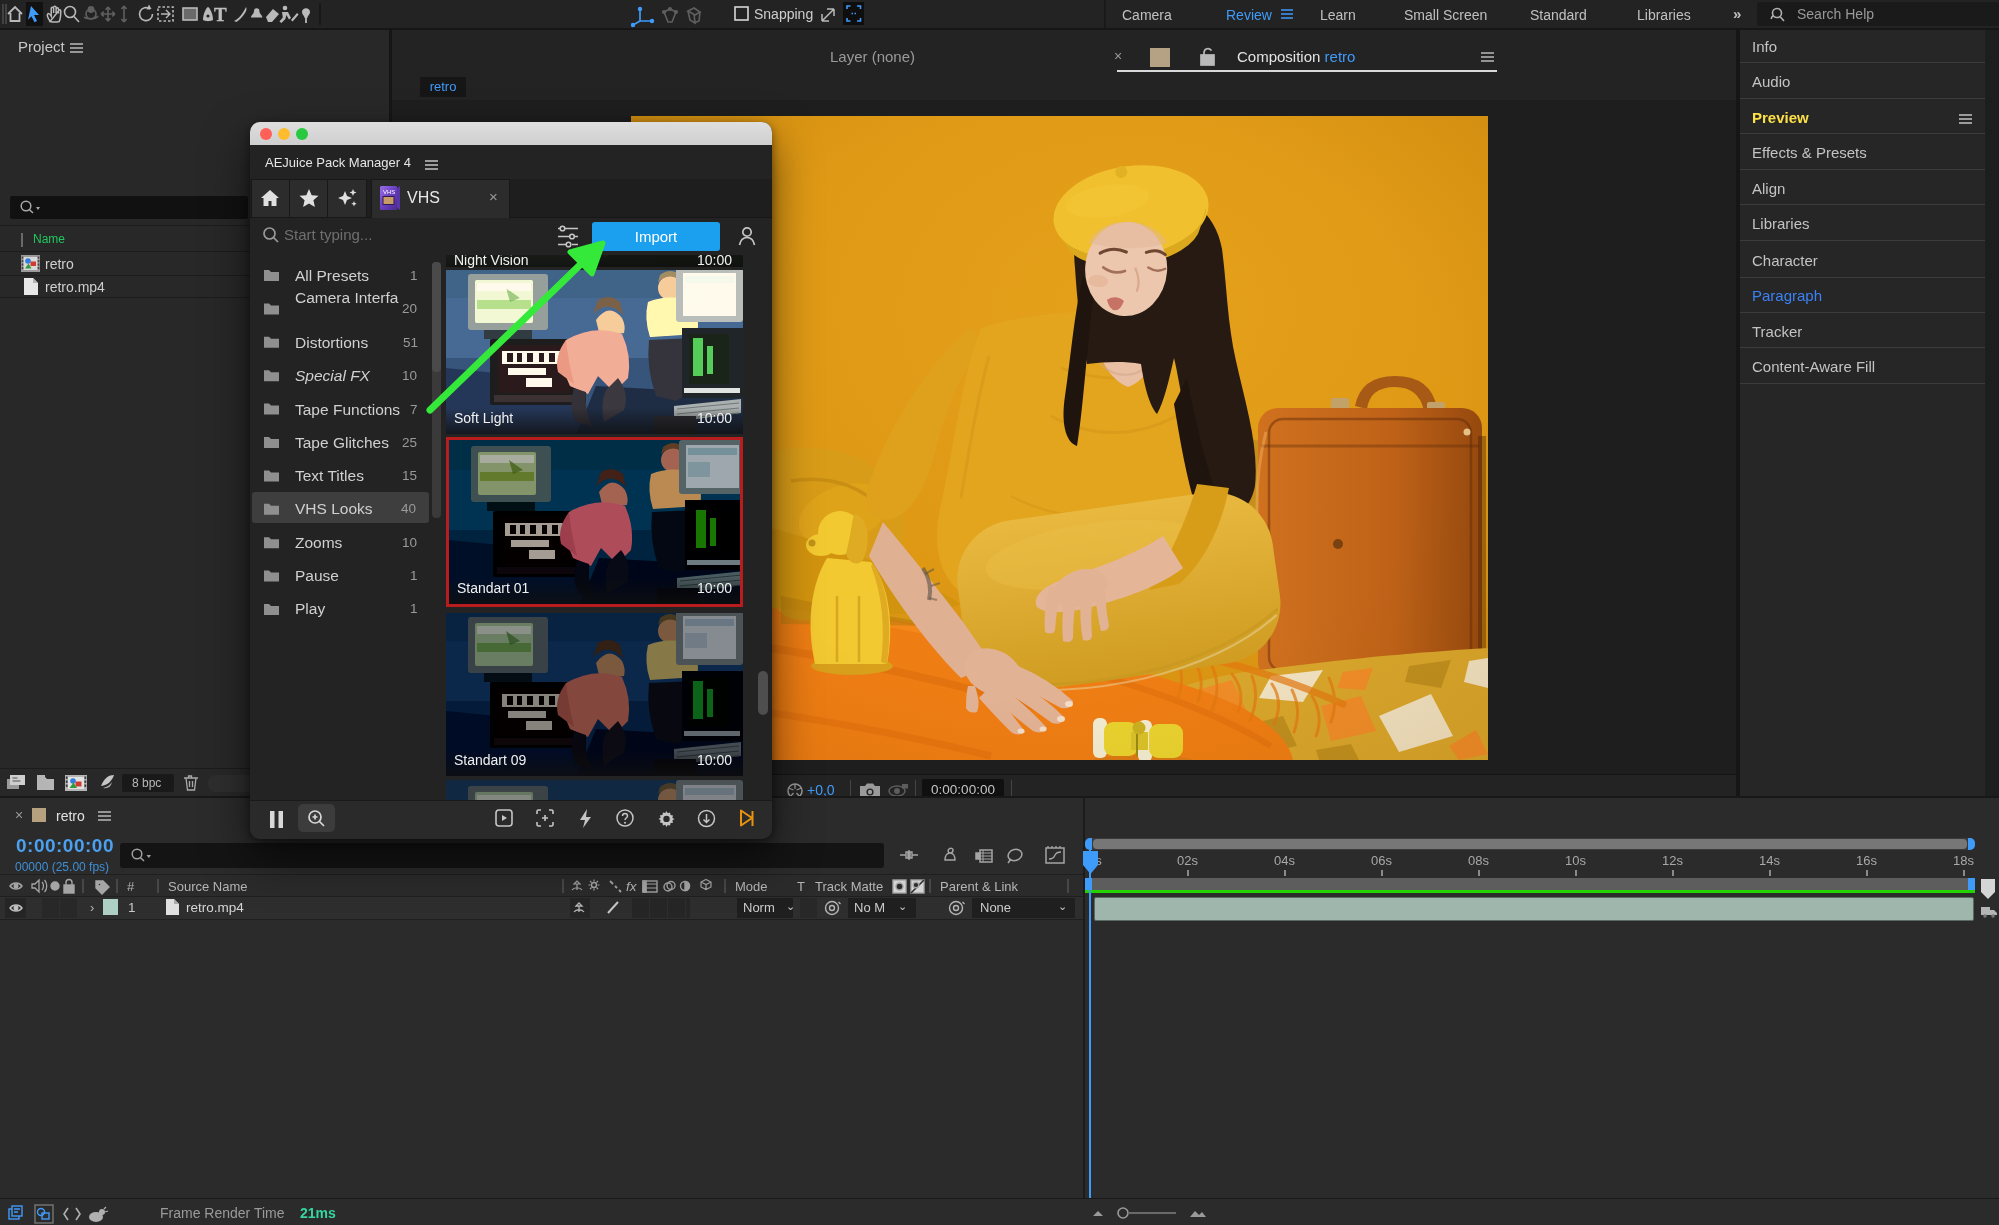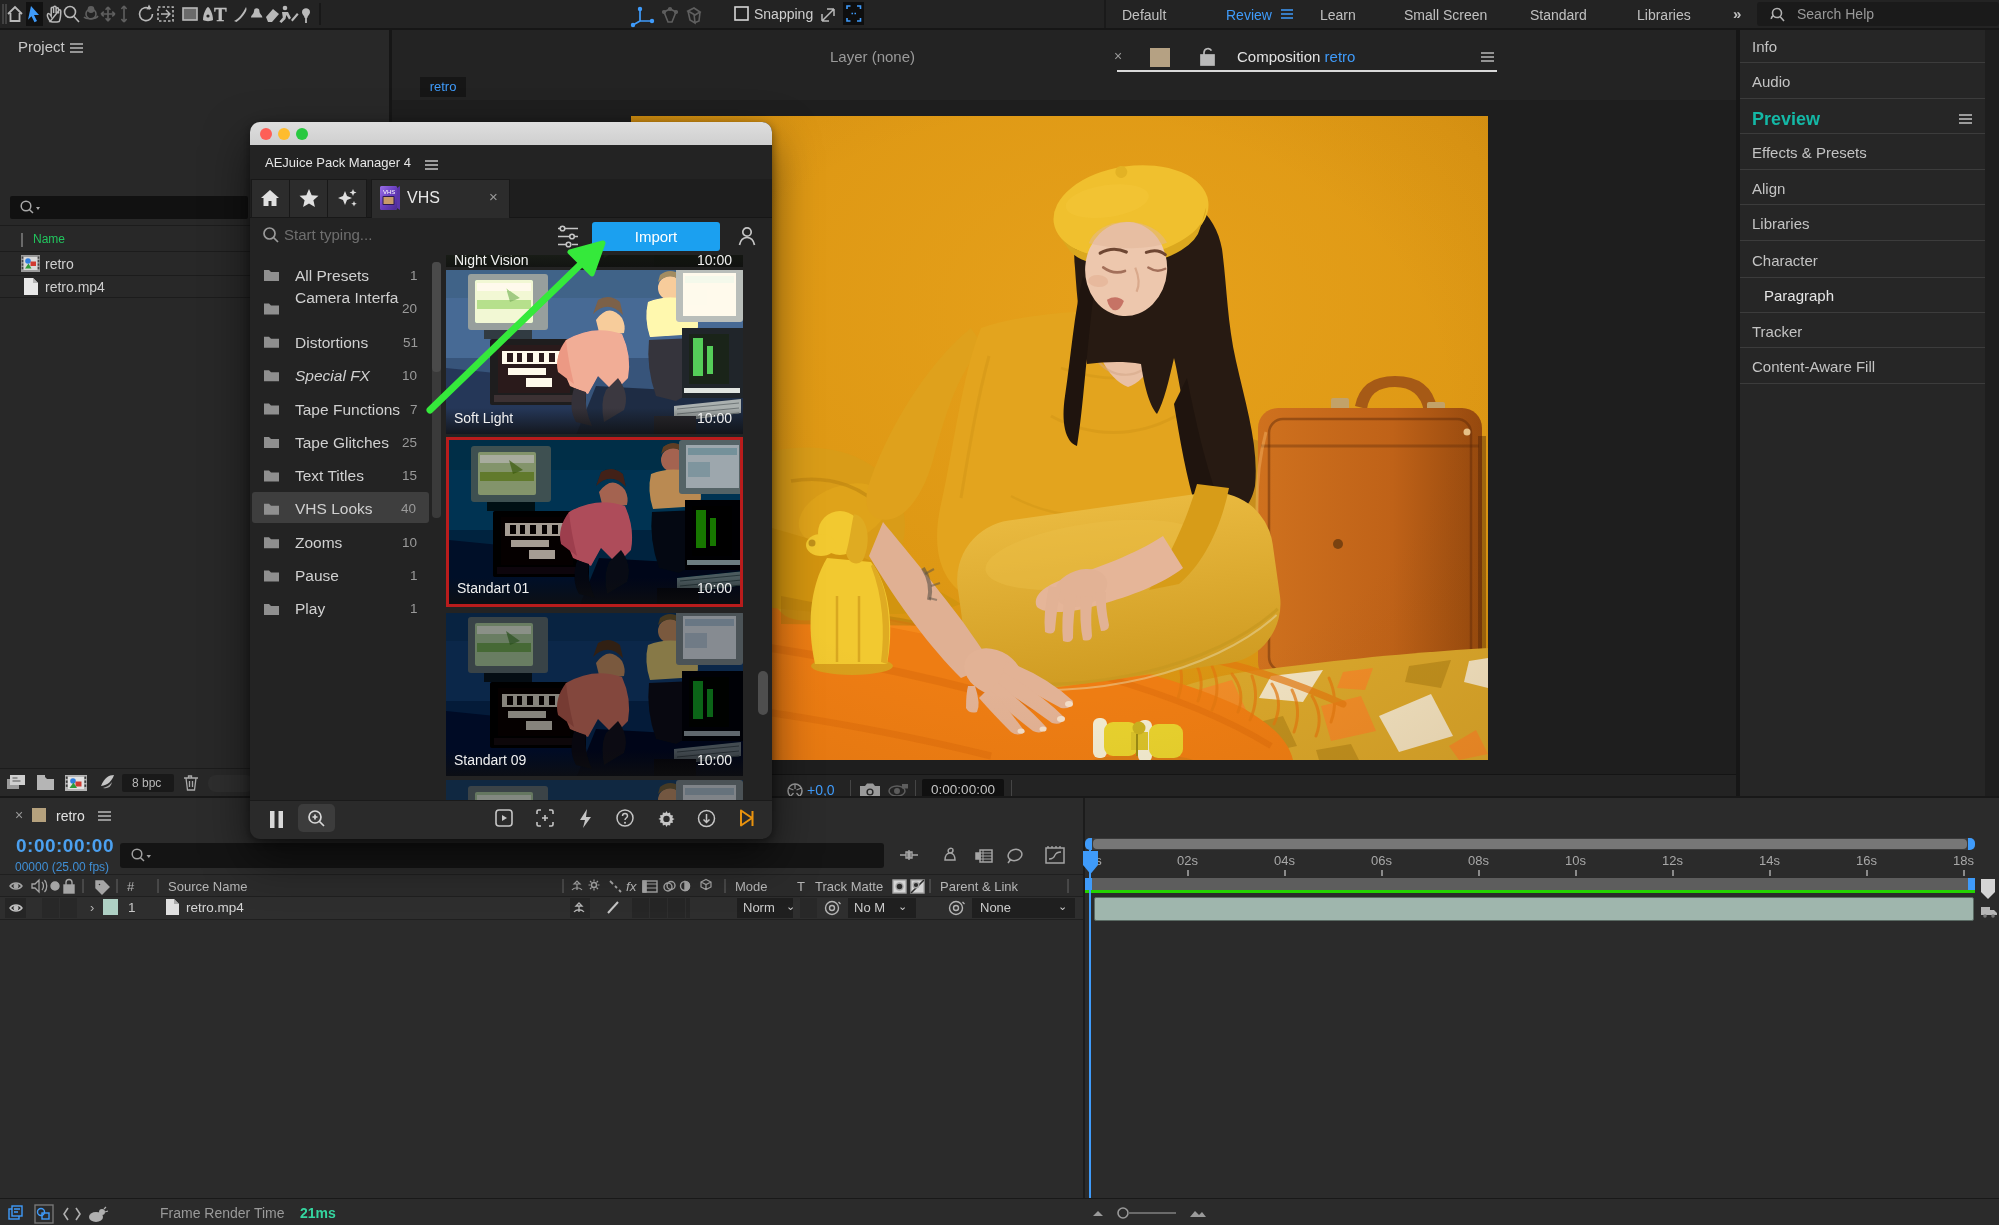--- a/index.html
+++ b/index.html
@@ -97,21 +97,21 @@
 
       <path d="M822 21 834 9M834 9h-7M834 9v7M822 21h7M822 21v-7" stroke-width="1.5"></path>
 
       <rect x="843" y="2" width="21" height="23" fill="#0e0e0e" stroke="none"></rect>
       <g stroke="#3f9bfa" stroke-width="1.6">
           <path d="M847 9V6h3.5M860.5 9V6H857M847 18v3h3.5M860.5 18v3H857M851.5 13.5h1.5M854.5 13.5h1.5"></path>
         </g>
     </svg>
 
     <div class="txt" style="left:1104px;top:0;width:2px;height:28px;background:#1a1a1a;"></div>
-    <div class="txt" style="left:1122px;top:7px;font-size:14px;color:#c0c0c0;">Default</div>
+    <div class="txt" style="left:1122px;top:7px;font-size:14px;color:#c0c0c0;">Camera</div>
     <div class="txt" style="left:1226px;top:7px;font-size:14px;color:#3f9bfa;">Review</div>
     <svg class="abs" style="left:1280px;top:8px" width="14" height="12">
         <path d="M1 2h12M1 6h12M1 10h12" stroke="#3f9bfa" stroke-width="1.6"></path>
       </svg>
     <div class="txt" style="left:1320px;top:7px;font-size:14px;color:#c0c0c0;">Learn</div>
     <div class="txt" style="left:1404px;top:7px;font-size:14px;color:#c0c0c0;">Small Screen</div>
     <div class="txt" style="left:1530px;top:7px;font-size:14px;color:#c0c0c0;">Standard</div>
     <div class="txt" style="left:1637px;top:7px;font-size:14px;color:#c0c0c0;">Libraries</div>
     <div class="txt" style="left:1733px;top:5px;font-size:15px;color:#c0c0c0;font-weight:bold;">»</div>
     <div class="abs" style="left:1757px;top:2px;width:242px;height:24px;background:#1a1a1a;border-radius:3px;">
@@ -431,34 +431,34 @@
       <div class="abs" style="left:619px;top:5px;width:1px;height:22px;background:#454545;"></div>
     </div>
   </div>
 
   <div class="abs" style="left:1736px;top:30px;width:4px;height:766px;background:#161616;"></div>
   <div class="abs" id="rightpanel" style="left:1740px;top:30px;width:245px;height:766px;background:#262626;">
     <div class="txt" style="left:12px;top:8px;font-size:15px;color:#c3c3c3;">Info</div>
     <div class="abs" style="left:0;top:32px;width:245px;height:1px;background:#3c3c3c;"></div>
     <div class="txt" style="left:12px;top:43px;font-size:15px;color:#c3c3c3;">Audio</div>
     <div class="abs" style="left:0;top:68px;width:245px;height:1px;background:#3c3c3c;"></div>
-    <div class="txt" style="left:12px;top:79px;font-size:18px;color:#14b8a6;font-weight:bold;">Preview</div>
+    <div class="txt" style="left:12px;top:79px;font-size:15px;color:#fde047;font-weight:bold;">Preview</div>
     <svg class="abs" style="left:218px;top:83px" width="15" height="12">
         <path d="M1 2h13M1 6h13M1 10h13" stroke="#c3c3c3" stroke-width="1.5"></path>
       </svg>
     <div class="abs" style="left:0;top:103px;width:245px;height:1px;background:#3c3c3c;"></div>
     <div class="txt" style="left:12px;top:114px;font-size:15px;color:#c3c3c3;">Effects &amp; Presets</div>
     <div class="abs" style="left:0;top:139px;width:245px;height:1px;background:#3c3c3c;"></div>
     <div class="txt" style="left:12px;top:150px;font-size:15px;color:#c3c3c3;">Align</div>
     <div class="abs" style="left:0;top:174px;width:245px;height:1px;background:#3c3c3c;"></div>
     <div class="txt" style="left:12px;top:185px;font-size:15px;color:#c3c3c3;">Libraries</div>
     <div class="abs" style="left:0;top:210px;width:245px;height:1px;background:#3c3c3c;"></div>
     <div class="txt" style="left:12px;top:222px;font-size:15px;color:#c3c3c3;">Character</div>
     <div class="abs" style="left:0;top:247px;width:245px;height:1px;background:#3c3c3c;"></div>
-    <div class="txt" style="left:12px;top:257px;font-size:15px;color:#e5e5e5;margin-left:12px;">Paragraph</div>
+    <div class="txt" style="left:12px;top:257px;font-size:15px;color:#3b82f6;">Paragraph</div>
     <div class="abs" style="left:0;top:282px;width:245px;height:1px;background:#3c3c3c;"></div>
     <div class="txt" style="left:12px;top:293px;font-size:15px;color:#c3c3c3;">Tracker</div>
     <div class="abs" style="left:0;top:317px;width:245px;height:1px;background:#3c3c3c;"></div>
     <div class="txt" style="left:12px;top:328px;font-size:15px;color:#c3c3c3;">Content-Aware Fill</div>
     <div class="abs" style="left:0;top:353px;width:245px;height:1px;background:#3c3c3c;"></div>
   </div>
   <div class="abs" style="left:1985px;top:30px;width:14px;height:766px;background:#1e1e1e;"></div>
 
   <div class="abs" id="timeline" style="left:0;top:796px;width:1999px;height:429px;background:#2b2b2b;border-top:2px solid #181818;">
 

